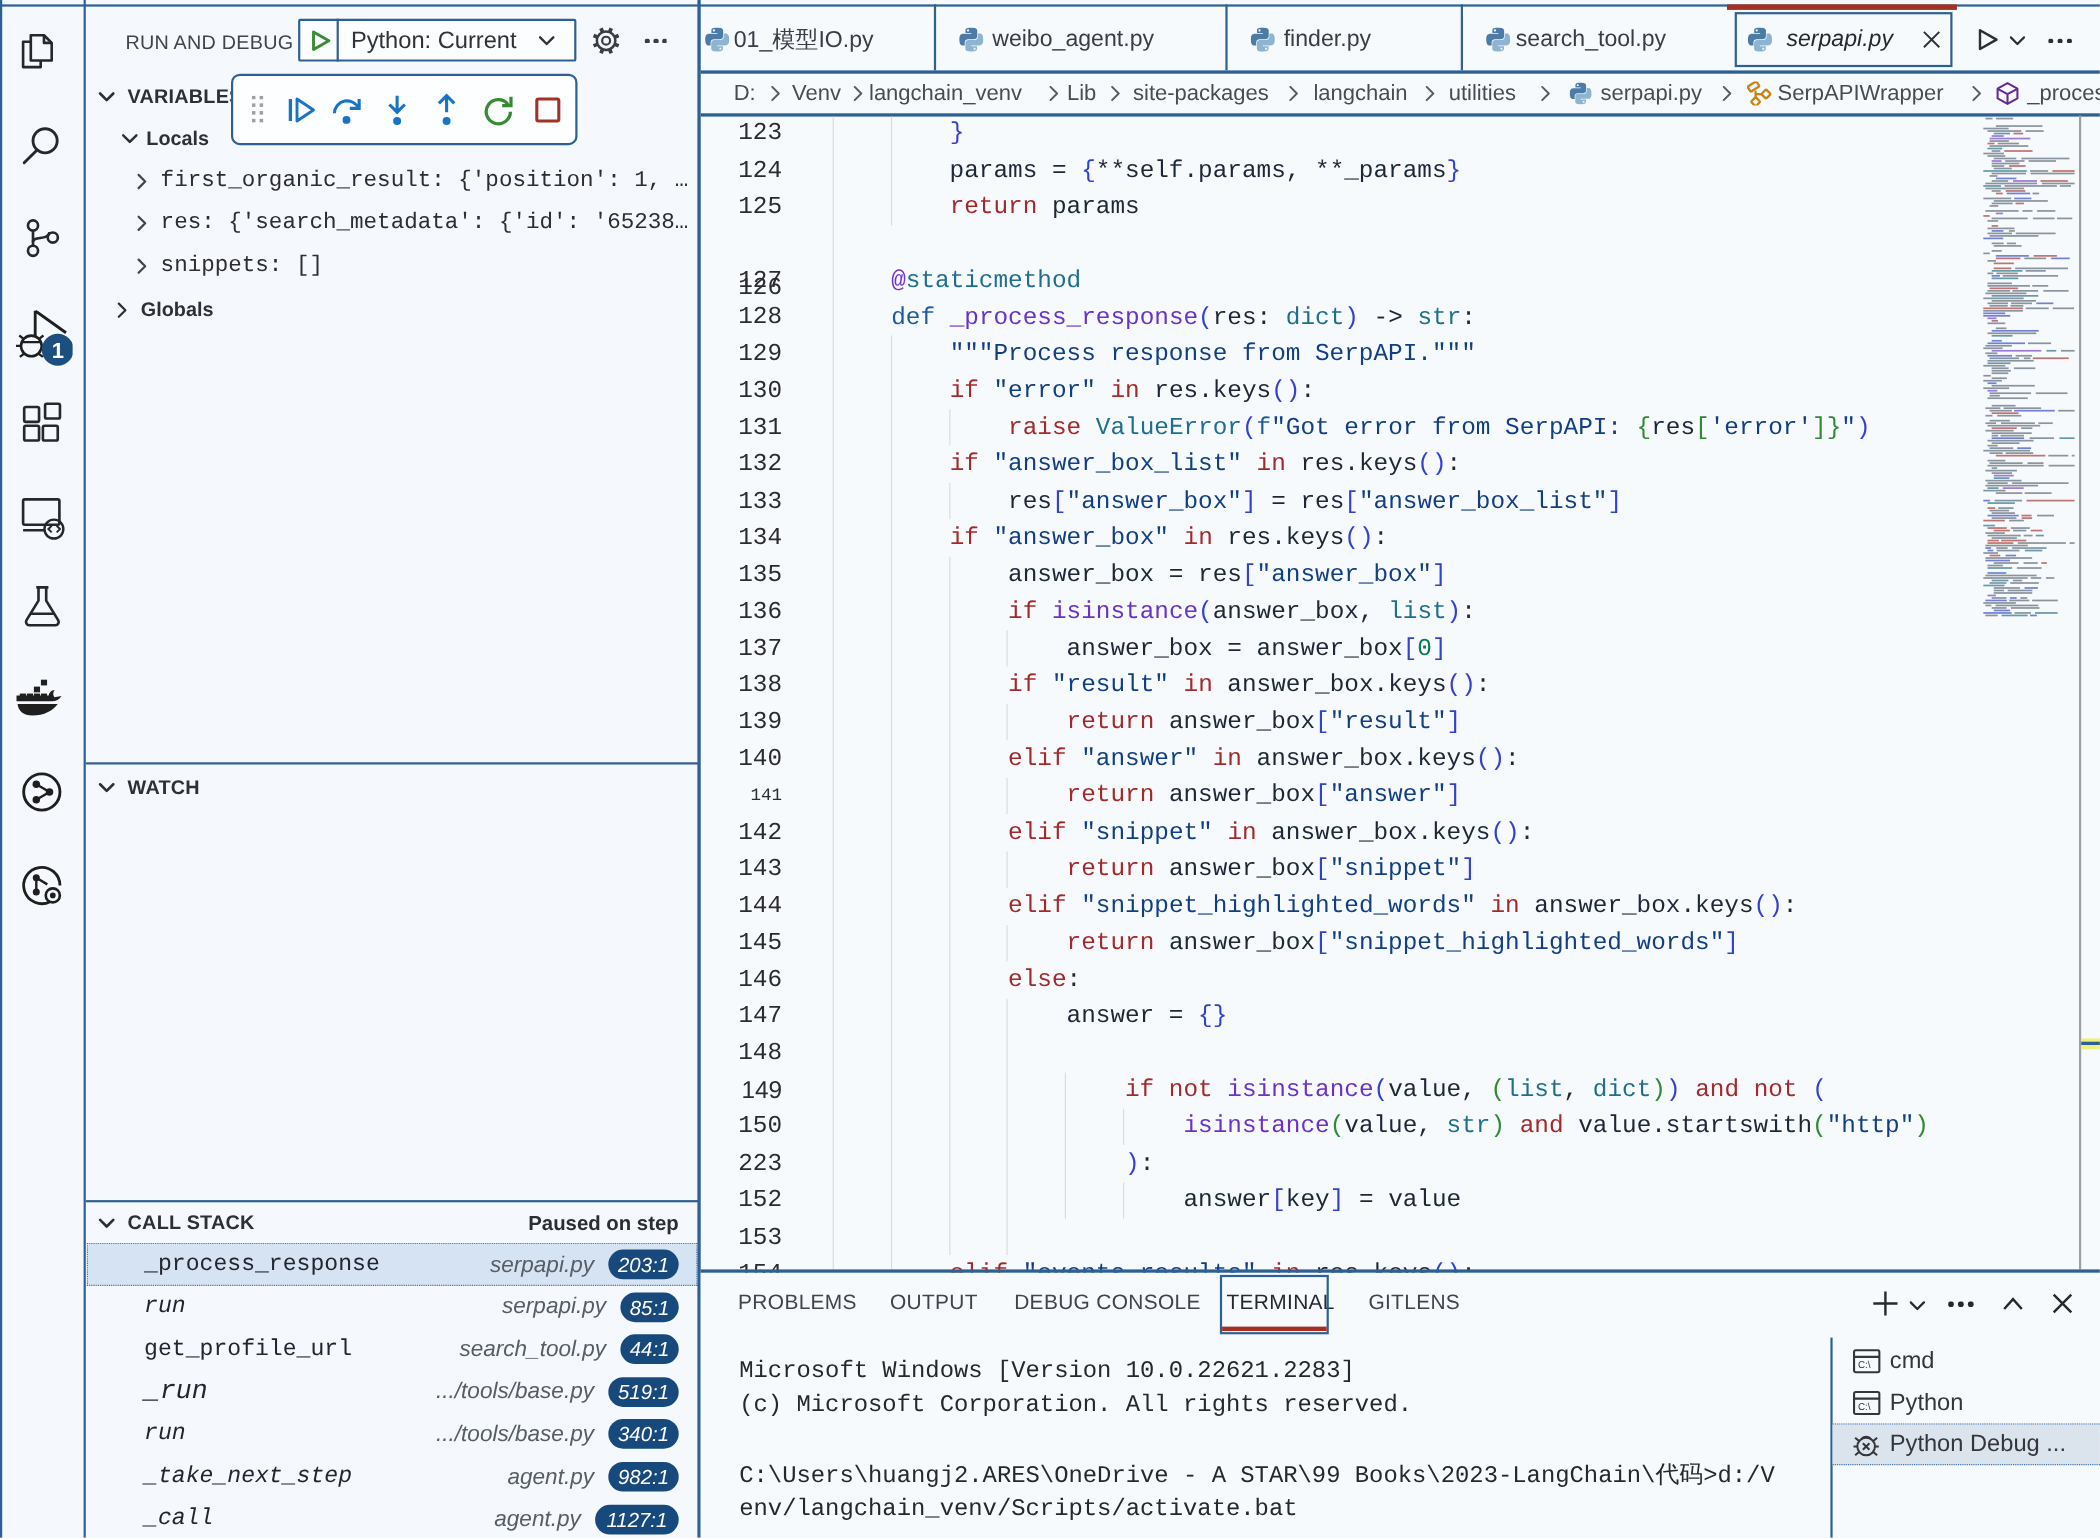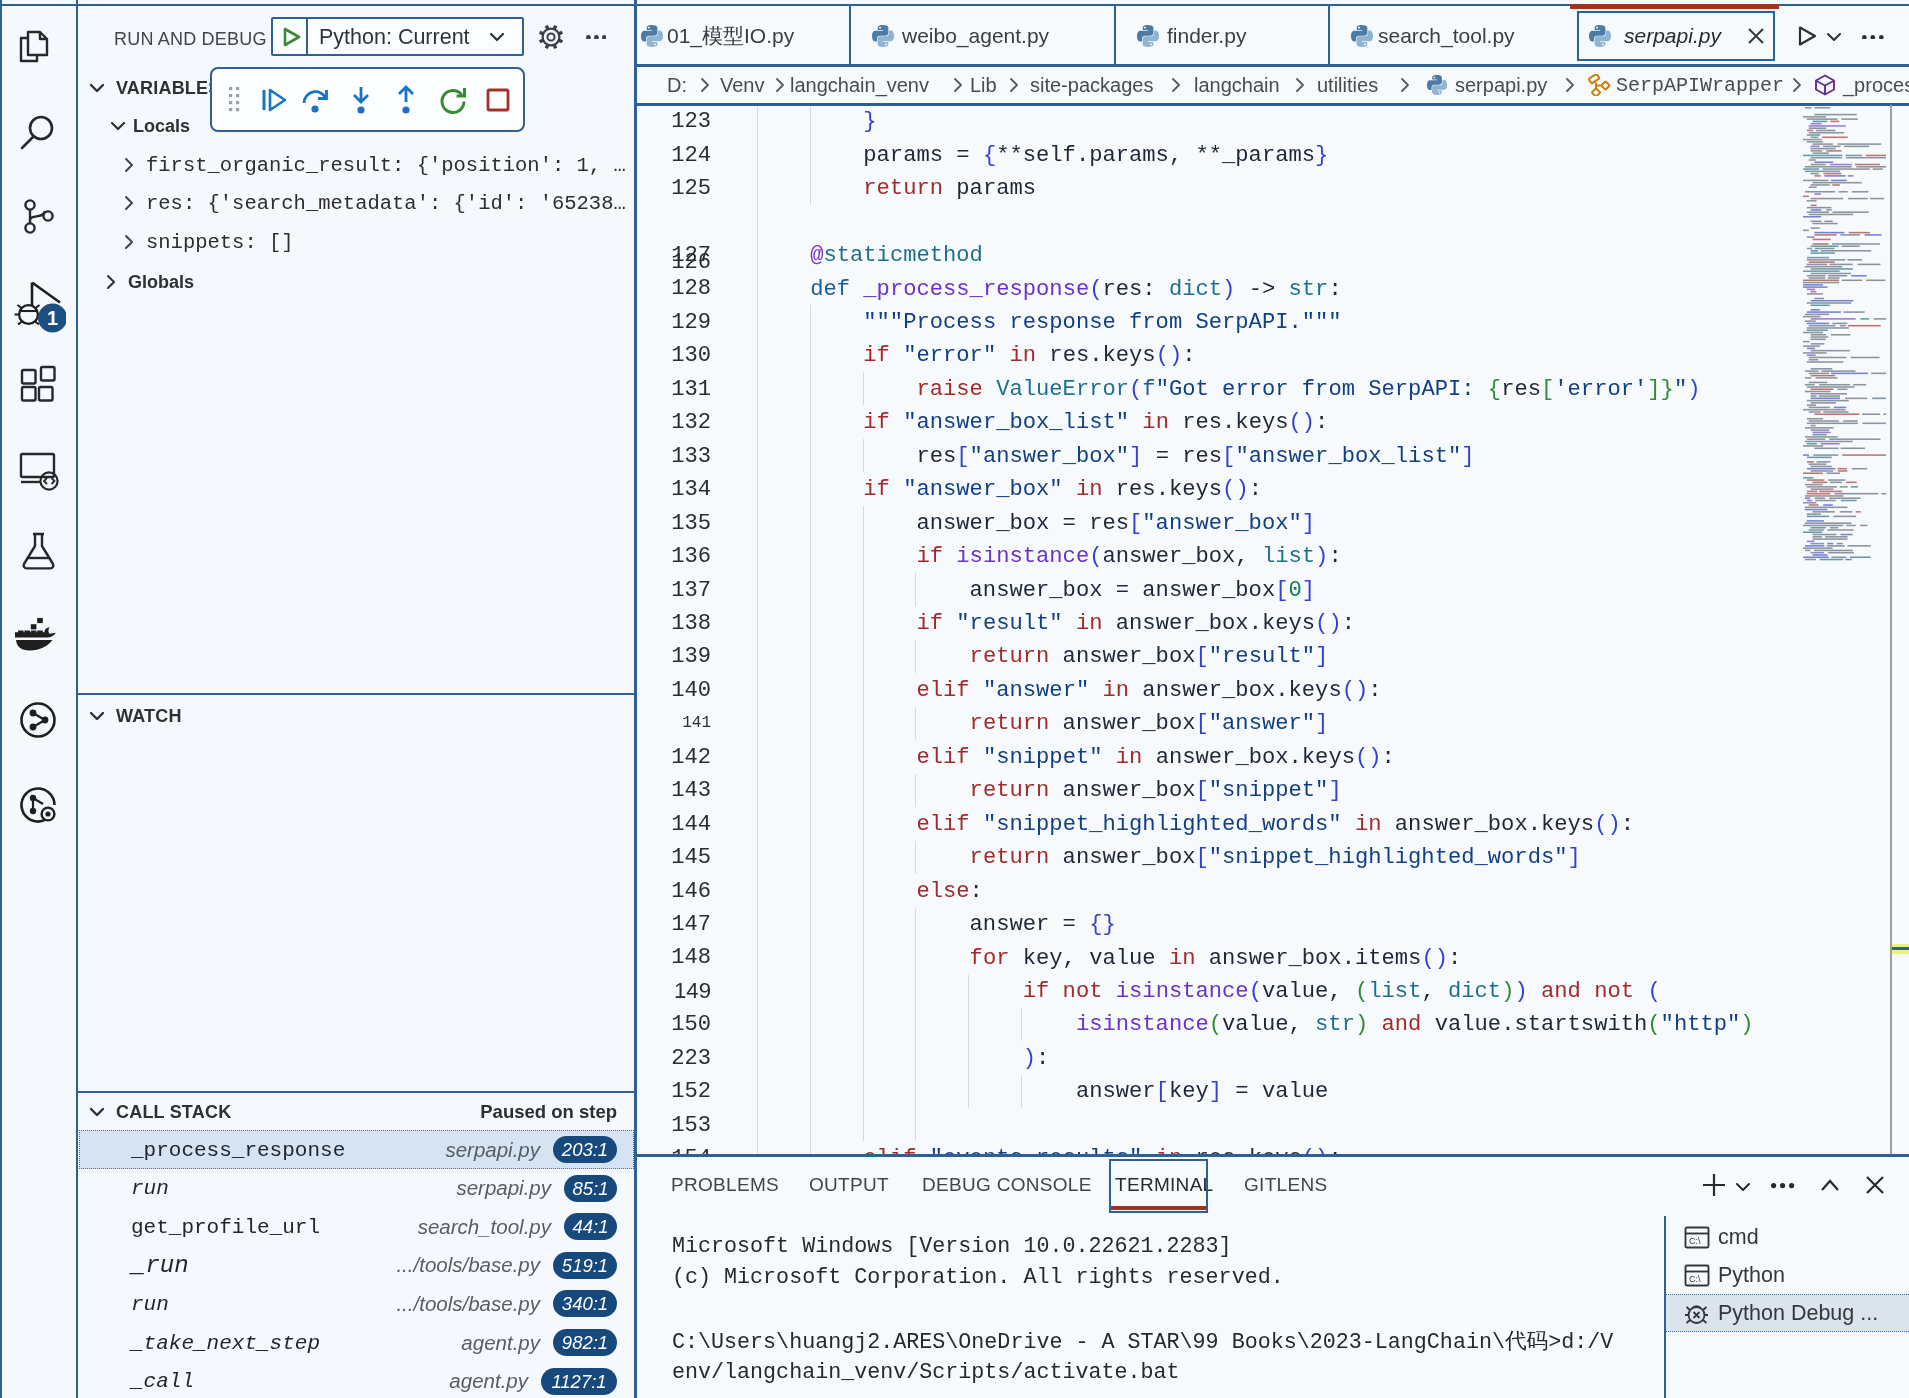--- a/index.html
+++ b/index.html
@@ -288,21 +288,21 @@
       <path d="M4 1 l6 6 l-6 6" stroke="#565c63" stroke-width="1.8" stroke-linecap="round" stroke-linejoin="round"></path>
     </svg>
 <svg style="position:absolute;left:1588px;top:74px" width="25" height="22" viewBox="0 0 25 22" fill="none">
       <g stroke="#c98312" stroke-width="2.1" fill="none">
         <rect x="1.5" y="2" width="9.5" height="5.5" rx="1" transform="rotate(-33 6 5)"></rect>
         <rect x="14.5" y="8.5" width="6" height="6" rx="1" transform="rotate(45 17.5 11.5)"></rect>
         <rect x="5" y="15.5" width="6" height="6" rx="1" transform="rotate(45 8 18.5)"></rect>
         <path d="M8 8.5 V15 M8 11.5 h6"></path>
       </g>
     </svg>
-<div style="position:absolute;left:1616px;top:85px;transform:translateY(-50%);font-family:Liberation Mono, monospace;font-size:20px;color:#454c52;font-weight:normal;white-space:pre;">SerpAPIWrapper</div>
+<div style="position:absolute;left:1616px;top:85px;transform:translateY(-50%);font-family:Liberation Sans, sans-serif;font-size:20px;color:#454c52;font-weight:normal;white-space:pre;">SerpAPIWrapper</div>
 <svg style="position:absolute;left:1790px;top:78px" width="14" height="14" viewBox="0 0 14 14" fill="none">
       <path d="M4 1 l6 6 l-6 6" stroke="#565c63" stroke-width="1.8" stroke-linecap="round" stroke-linejoin="round"></path>
     </svg>
 <svg style="position:absolute;left:1813px;top:73px" width="24" height="24" viewBox="0 0 24 24" fill="none">
       <g stroke="#652d90" stroke-width="1.9" fill="none" stroke-linejoin="round">
         <path d="M12 2.5 L21 7.5 V16.5 L12 21.5 L3 16.5 V7.5 Z"></path>
         <path d="M3.5 8 L12 12.5 L20.5 8 M12 12.5 V21"></path>
       </g>
     </svg>
 <div style="position:absolute;left:1843px;top:85px;transform:translateY(-50%);font-family:Liberation Sans, sans-serif;font-size:20px;color:#454c52;font-weight:normal;white-space:pre;">_proces</div>
@@ -365,21 +365,20 @@
 <div style="position:absolute;left:757px;top:790.2px;transform:translateY(-50%);font-family:Liberation Mono, monospace;font-size:22.15px;color:#1d2736;white-space:pre">                <i class="k">return</i> answer_box<i class="br">[</i><i class="s">"snippet"</i><i class="br">]</i></div>
 <div style="position:absolute;right:1198px;top:823.6750000000001px;transform:translateY(-50%);font-family:Liberation Mono, monospace;font-size:22.15px;color:#2b2b31;font-weight:normal;white-space:pre;">144</div>
 <div style="position:absolute;left:757px;top:823.7px;transform:translateY(-50%);font-family:Liberation Mono, monospace;font-size:22.15px;color:#1d2736;white-space:pre">            <i class="k">elif</i> <i class="s">"snippet_highlighted_words"</i> <i class="k">in</i> answer_box.keys<i class="br">()</i>:</div>
 <div style="position:absolute;right:1198px;top:857.1250000000001px;transform:translateY(-50%);font-family:Liberation Mono, monospace;font-size:22.15px;color:#2b2b31;font-weight:normal;white-space:pre;">145</div>
 <div style="position:absolute;left:757px;top:857.1px;transform:translateY(-50%);font-family:Liberation Mono, monospace;font-size:22.15px;color:#1d2736;white-space:pre">                <i class="k">return</i> answer_box<i class="br">[</i><i class="s">"snippet_highlighted_words"</i><i class="br">]</i></div>
 <div style="position:absolute;right:1198px;top:890.575px;transform:translateY(-50%);font-family:Liberation Mono, monospace;font-size:22.15px;color:#2b2b31;font-weight:normal;white-space:pre;">146</div>
 <div style="position:absolute;left:757px;top:890.6px;transform:translateY(-50%);font-family:Liberation Mono, monospace;font-size:22.15px;color:#1d2736;white-space:pre">            <i class="k">else</i>:</div>
 <div style="position:absolute;right:1198px;top:924.0250000000001px;transform:translateY(-50%);font-family:Liberation Mono, monospace;font-size:22px;color:#2b2b31;font-weight:normal;white-space:pre;">147</div>
 <div style="position:absolute;left:757px;top:924.0px;transform:translateY(-50%);font-family:Liberation Mono, monospace;font-size:22.15px;color:#1d2736;white-space:pre">                answer = <i class="br">{}</i></div>
 <div style="position:absolute;right:1198px;top:957.4750000000001px;transform:translateY(-50%);font-family:Liberation Mono, monospace;font-size:22.15px;color:#2b2b31;font-weight:normal;white-space:pre;">148</div>
-<div style="position:absolute;left:757px;top:957.5px;transform:translateY(-50%);font-family:Liberation Mono, monospace;font-size:22.15px;color:#1d2736;white-space:pre">                <i class="k">for</i> key, value <i class="k">in</i> answer_box.items<i class="br">()</i>:</div>
 <div style="position:absolute;right:1198px;top:990.9250000000001px;transform:translateY(-50%);font-family:Liberation Sans, sans-serif;font-size:22.15px;color:#2b2b31;font-weight:normal;white-space:pre;">149</div>
 <div style="position:absolute;left:757px;top:990.9px;transform:translateY(-50%);font-family:Liberation Mono, monospace;font-size:22.15px;color:#1d2736;white-space:pre">                    <i class="k">if</i> <i class="k">not</i> <i class="fn">isinstance</i><i class="br">(</i>value, <i class="g">(</i><i class="bi">list</i>, <i class="bi">dict</i><i class="g">)</i><i class="br">)</i> <i class="k">and</i> <i class="k">not</i> <i class="br">(</i></div>
 <div style="position:absolute;right:1198px;top:1024.375px;transform:translateY(-50%);font-family:Liberation Mono, monospace;font-size:22.15px;color:#2b2b31;font-weight:normal;white-space:pre;">150</div>
 <div style="position:absolute;left:757px;top:1024.4px;transform:translateY(-50%);font-family:Liberation Mono, monospace;font-size:22.15px;color:#1d2736;white-space:pre">                        <i class="fn">isinstance</i><i class="g">(</i>value, <i class="bi">str</i><i class="g">)</i> <i class="k">and</i> value.startswith<i class="g">(</i><i class="s">"http"</i><i class="g">)</i></div>
 <div style="position:absolute;right:1198px;top:1057.825px;transform:translateY(-50%);font-family:Liberation Mono, monospace;font-size:22.15px;color:#2b2b31;font-weight:normal;white-space:pre;">223</div>
 <div style="position:absolute;left:757px;top:1057.8px;transform:translateY(-50%);font-family:Liberation Mono, monospace;font-size:22.15px;color:#1d2736;white-space:pre">                    <i class="br">)</i>:</div>
 <div style="position:absolute;right:1198px;top:1091.275px;transform:translateY(-50%);font-family:Liberation Mono, monospace;font-size:22.15px;color:#2b2b31;font-weight:normal;white-space:pre;">152</div>
 <div style="position:absolute;left:757px;top:1091.3px;transform:translateY(-50%);font-family:Liberation Mono, monospace;font-size:22.15px;color:#1d2736;white-space:pre">                        answer<i class="br">[</i>key<i class="br">]</i> = value</div>
 <div style="position:absolute;right:1198px;top:1124.725px;transform:translateY(-50%);font-family:Liberation Mono, monospace;font-size:22.15px;color:#2b2b31;font-weight:normal;white-space:pre;">153</div>
 <div style="position:absolute;right:1198px;top:1158.175px;transform:translateY(-50%);font-family:Liberation Mono, monospace;font-size:22.15px;color:#2b2b31;font-weight:normal;white-space:pre;">154</div>

